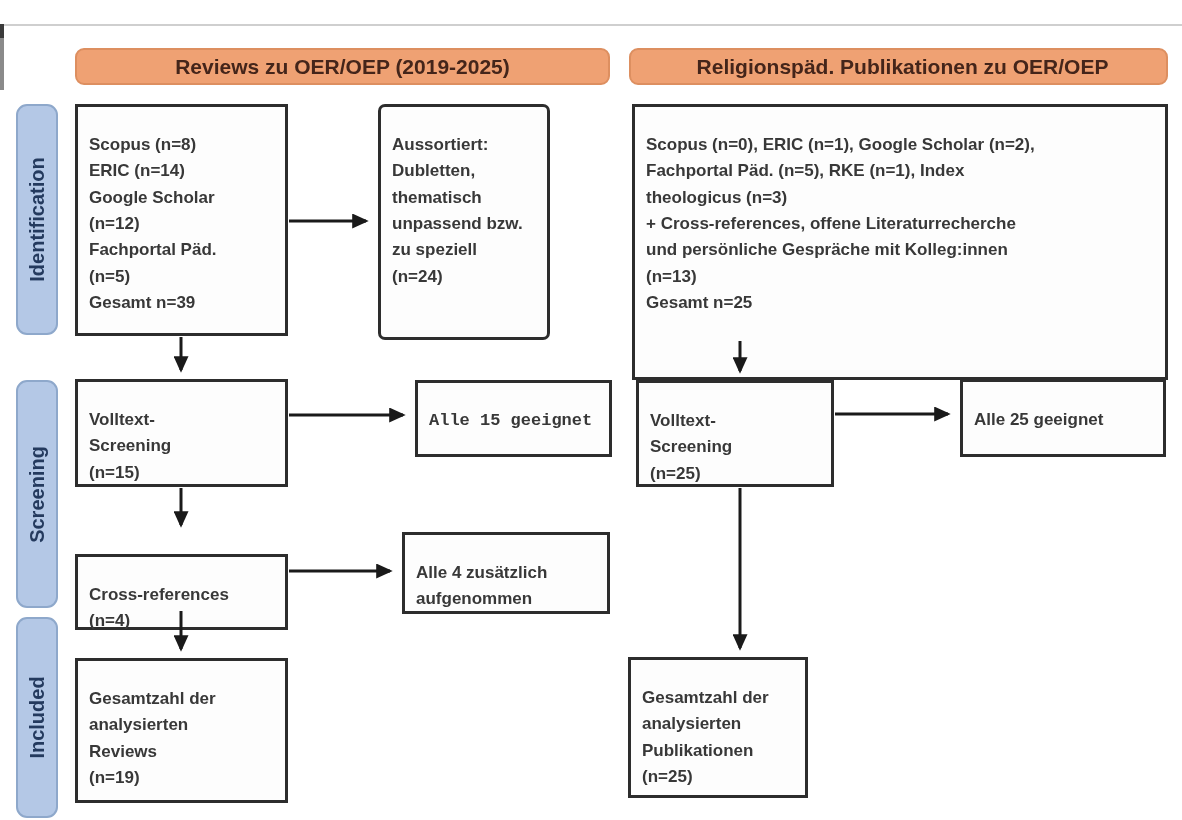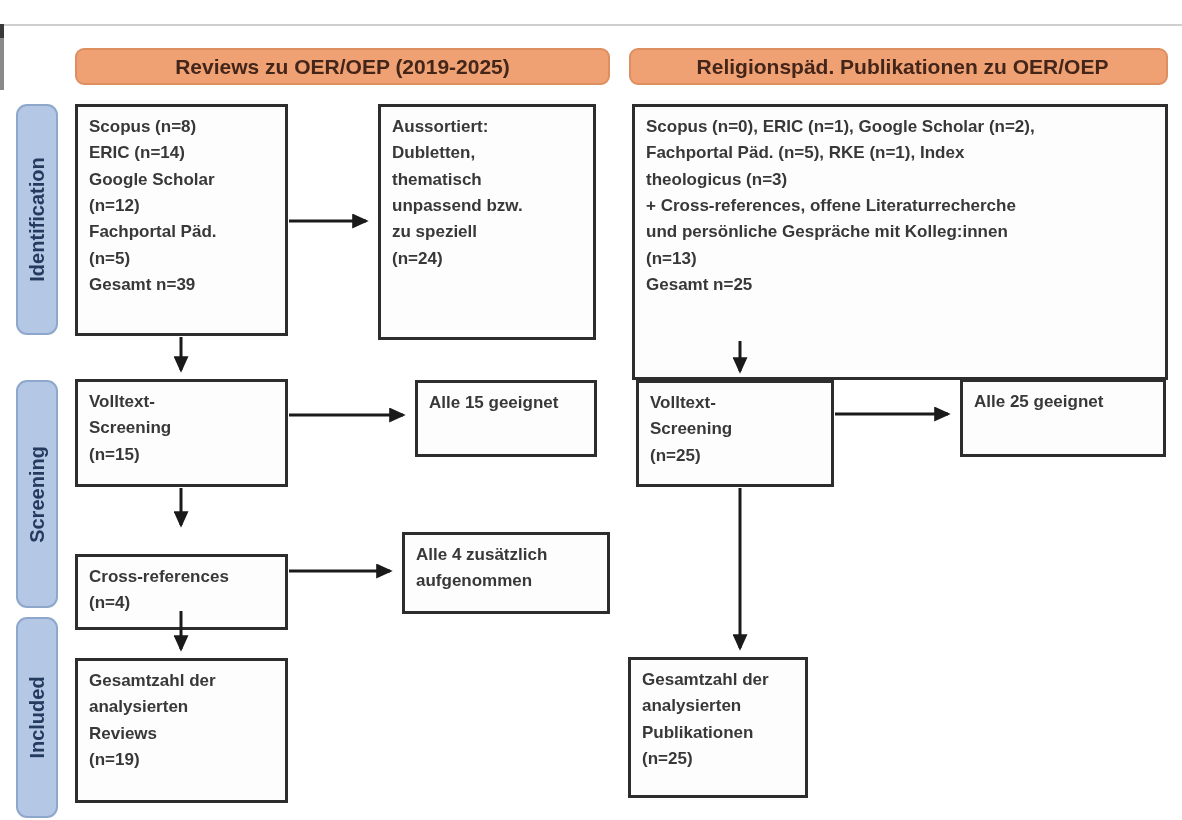--- a/index.html
+++ b/index.html
@@ -58,21 +58,21 @@
     font-weight: bold;
   }
   .node {
     position: absolute;
     background: var(--box_fill);
     border: 3px solid var(--box_border);
     color: var(--box_text);
     font-size: 17px;
     font-weight: 600;
     line-height: 1.55;
-    padding: 7px 11px;
+    padding: 25px 11px;
     white-space: pre-line;
   }
   .arrows {
     position: absolute;
     top: 0; left: 0;
     width: 1182px;
     height: 820px;
     pointer-events: none;
   }
   .artifact-top {
@@ -109,30 +109,30 @@
     <span>Included</span>
   </div>
 
   <div class="node" style="left:75px; top:80px; width:213px; height:232px;">Scopus (n=8)
 ERIC (n=14)
 Google Scholar
 (n=12)
 Fachportal Päd.
 (n=5)
 Gesamt n=39</div>
-  <div class="node" style="left:378px; top:80px; width:218px; height:236px;">Aussortiert:
+  <div class="node" style="left:378px; top:80px; width:172px; height:236px;border-radius:7px;">Aussortiert:
 Dubletten,
 thematisch
 unpassend bzw.
 zu speziell
 (n=24)</div>
   <div class="node" style="left:75px; top:355px; width:213px; height:108px;">Volltext-
 Screening
 (n=15)</div>
-  <div class="node" style="left:415px; top:356px; width:182px; height:77px;">Alle 15 geeignet</div>
+  <div class="node" style="left:415px; top:356px; width:197px; height:77px;font-family:Liberation Mono, monospace;">Alle 15 geeignet</div>
   <div class="node" style="left:75px; top:530px; width:213px; height:76px;">Cross-references
 (n=4)</div>
   <div class="node" style="left:402px; top:508px; width:208px; height:82px;">Alle 4 zusätzlich
 aufgenommen</div>
   <div class="node" style="left:75px; top:634px; width:213px; height:145px;">Gesamtzahl der
 analysierten
 Reviews
 (n=19)</div>
 
   <div class="node" style="left:632px; top:80px; width:536px; height:276px;">Scopus (n=0), ERIC (n=1), Google Scholar (n=2),

